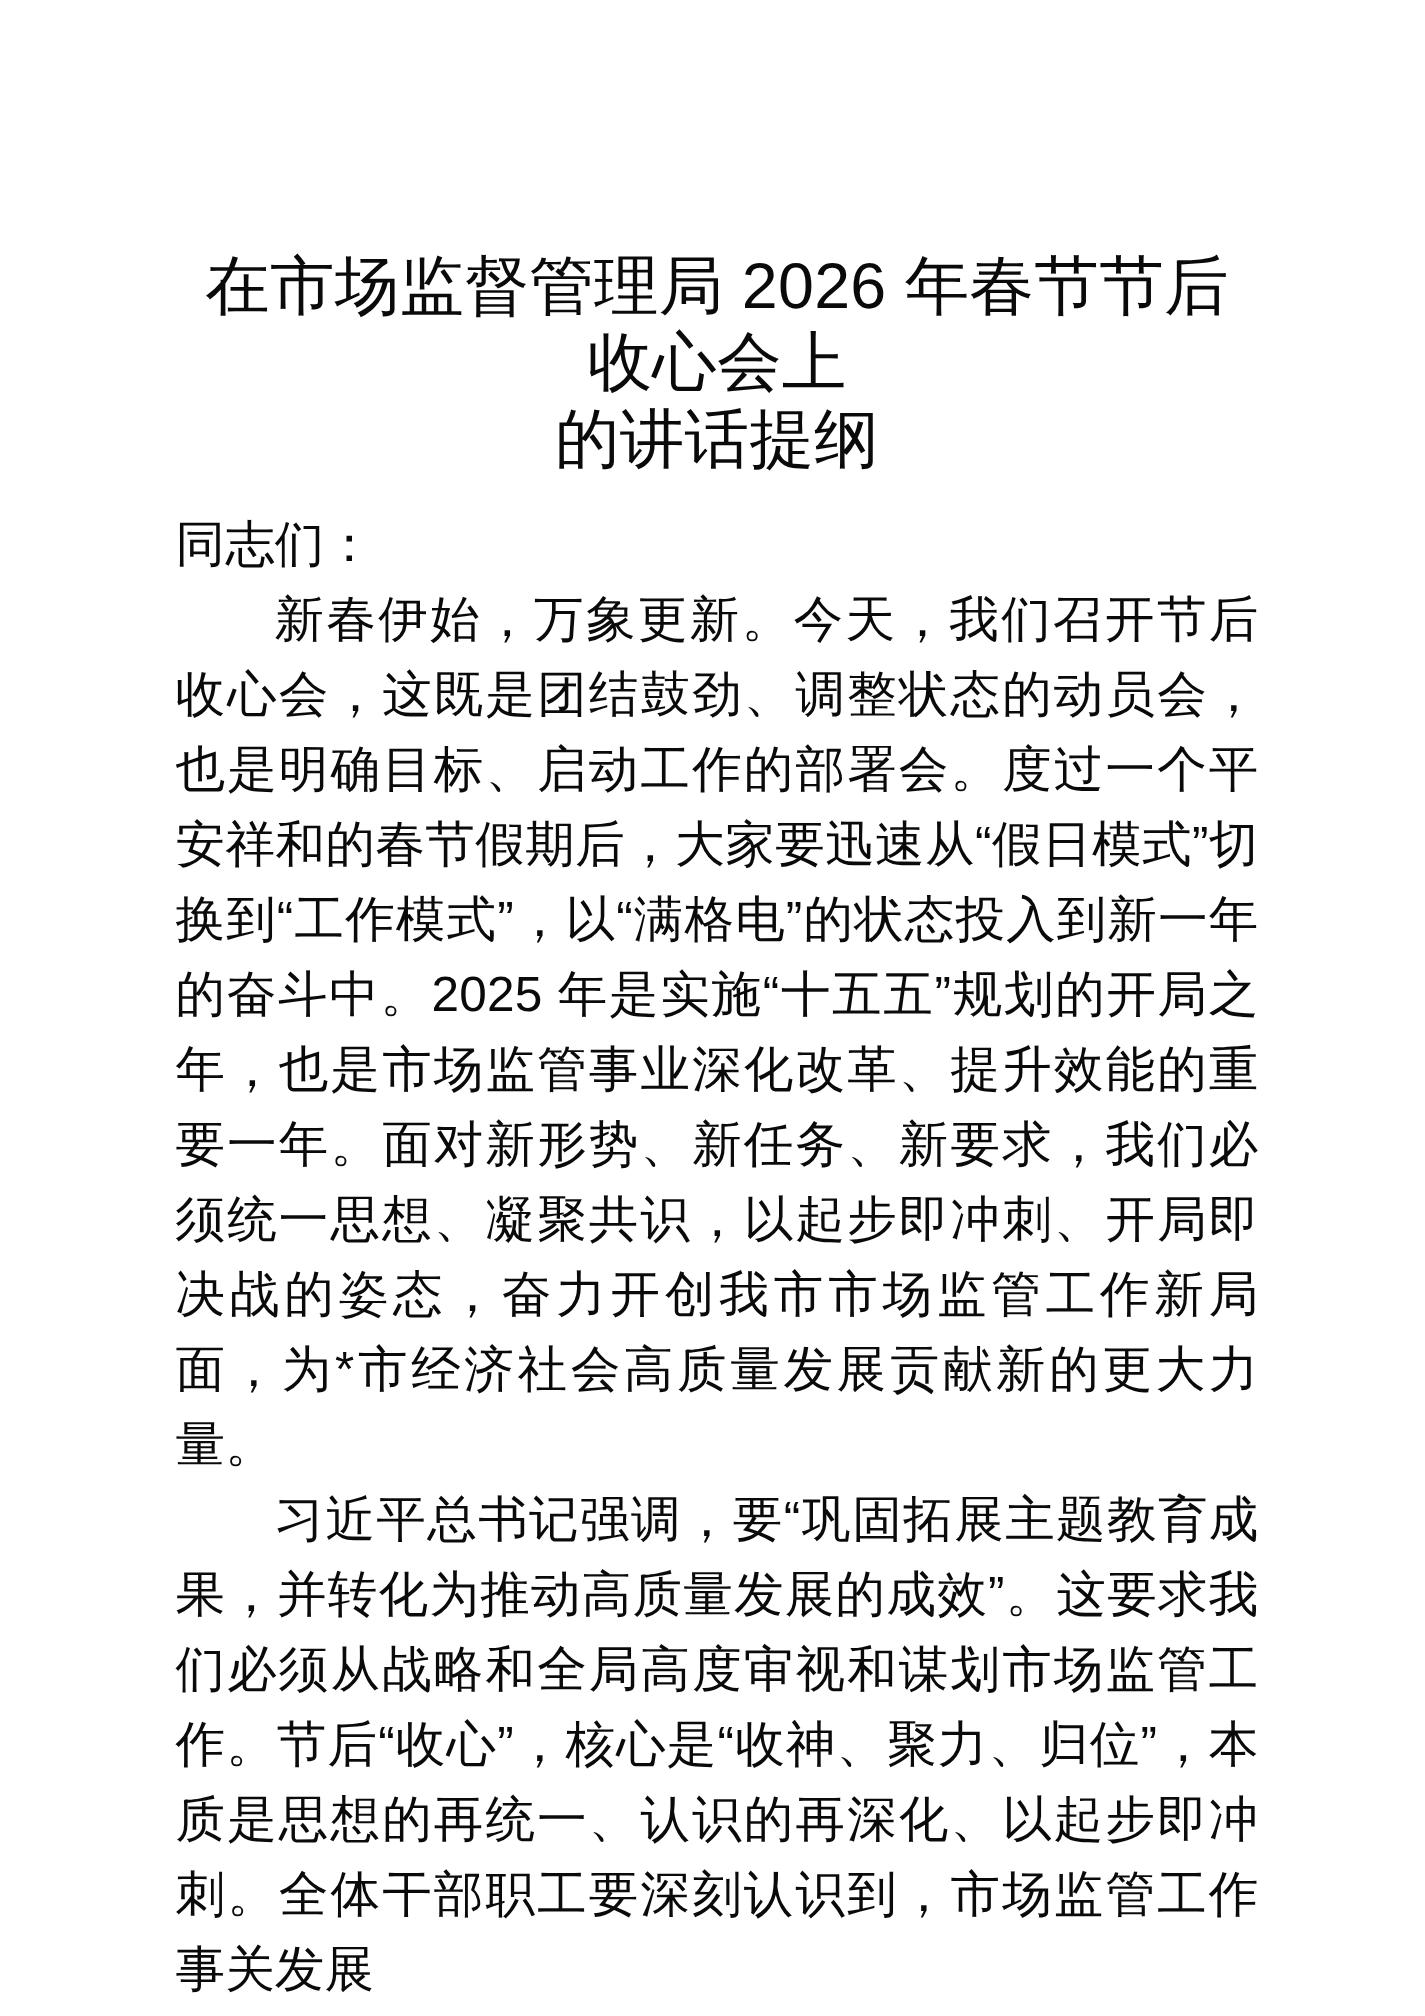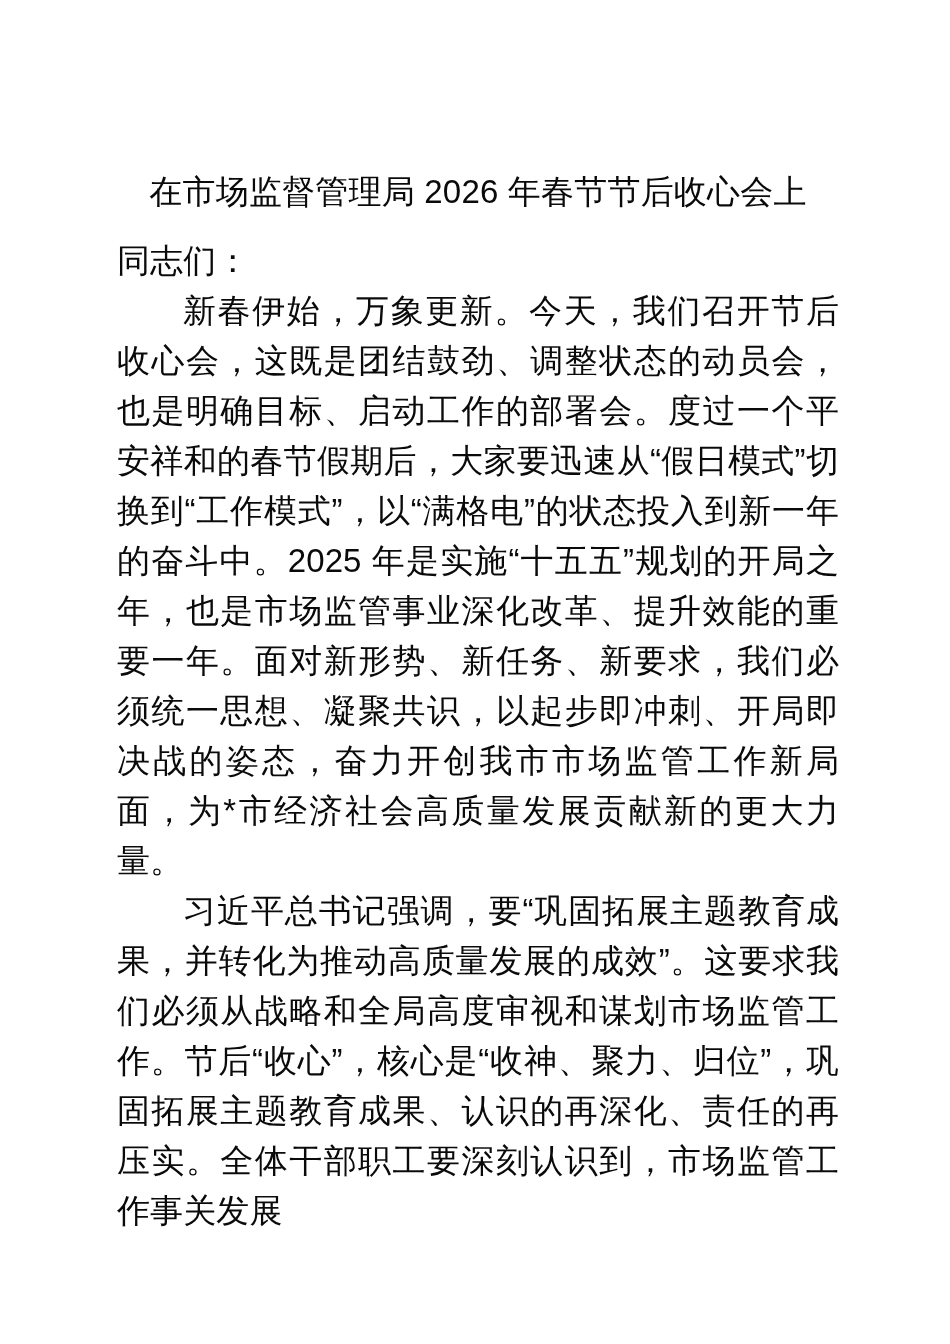--- a/index.html
+++ b/index.html
@@ -23,21 +23,21 @@
     box-sizing: border-box;
     padding: 0;
   }
   .doc-body {
     position: absolute;
     left: 117px;
     top: 166px;
     width: 722px;
   }
   .doc-title {
-    font-size: 33px;
+    font-size: 43px;
     line-height: 51px;
     font-weight: 400;
     text-align: center;
     letter-spacing: 0.2px;
     margin: 0 0 19px 0;
     color: #0a0a0a;
   }
   .para {
     font-size: 33px;
     line-height: 50px;
@@ -61,23 +61,24 @@
   }
 </style>
 </head>
 <body>
 
 <div class="page">
   <div class="doc-body">
 
     <div class="doc-title">
       <div>在市场监督管理局 2026 年春节节后收心会上</div>
+      <div>的讲话提纲</div>
     </div>
 
     <p class="para salutation">同志们：</p>
 
     <p class="para indent">新春伊始，万象更新。今天，我们召开节后收心会，这既是团结鼓劲、调整状态的动员会，也是明确目标、启动工作的部署会。度过一个平安祥和的春节假期后，大家要迅速从“假日模式”切换到“工作模式”，以“满格电”的状态投入到新一年的奋斗中。2025 年是实施“十五五”规划的开局之年，也是市场监管事业深化改革、提升效能的重要一年。面对新形势、新任务、新要求，我们必须统一思想、凝聚共识，以起步即冲刺、开局即决战的姿态，奋力开创我市市场监管工作新局面，为*市经济社会高质量发展贡献新的更大力量。</p>
 
 
-    <p class="para indent">习近平总书记强调，要“巩固拓展主题教育成果，并转化为推动高质量发展的成效”。这要求我们必须从战略和全局高度审视和谋划市场监管工作。节后“收心”，核心是“收神、聚力、归位”，巩固拓展主题教育成果、认识的再深化、责任的再压实。全体干部职工要深刻认识到，市场监管工作事关发展</p>
+    <p class="para indent">习近平总书记强调，要“巩固拓展主题教育成果，并转化为推动高质量发展的成效”。这要求我们必须从战略和全局高度审视和谋划市场监管工作。节后“收心”，核心是“收神、聚力、归位”，本质是思想的再统一、认识的再深化、以起步即冲刺。全体干部职工要深刻认识到，市场监管工作事关发展</p>
 
   </div>
 </div>
 
 </body></html>

